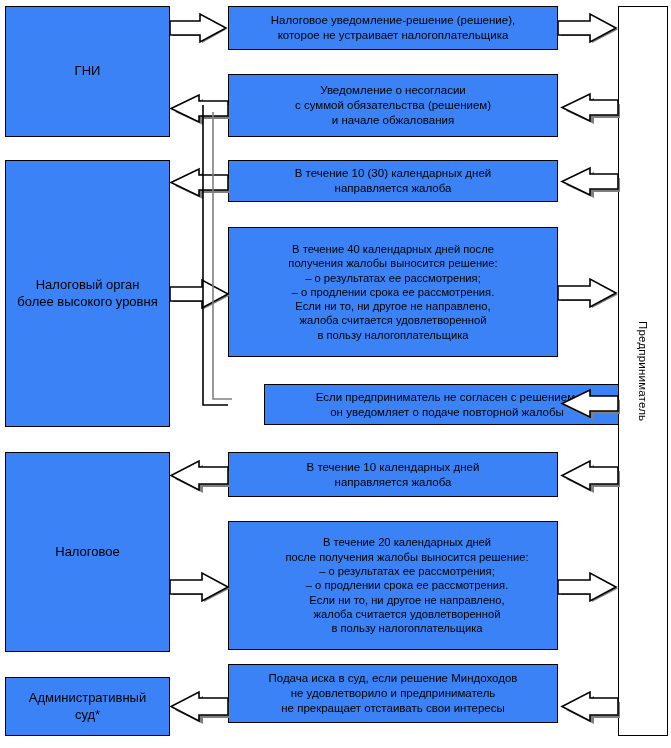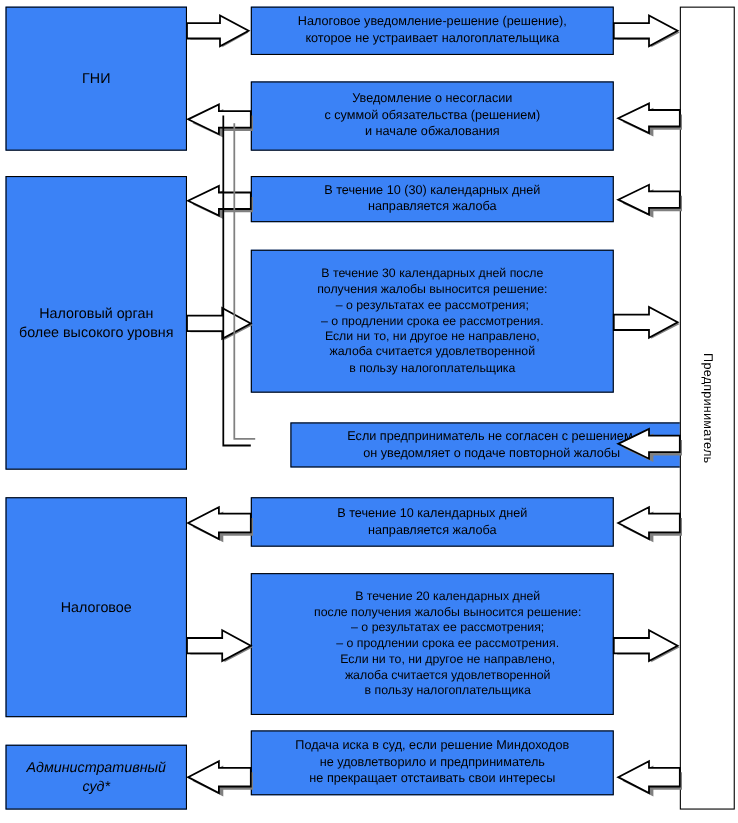--- a/index.html
+++ b/index.html
@@ -94,21 +94,21 @@
 
   <div class="box actor" style="left:5px; top:160px; width:165px; height:267px;">
     <span class="box-inner">Налоговый орган
 более высокого уровня</span>
   </div>
 
   <div class="box actor" style="left:5px; top:452px; width:165px; height:200px;">
     <span class="box-inner">Налоговое</span>
   </div>
 
-  <div class="box actor" style="left:5px; top:677px; width:165px; height:59px;font-style:italic;">
+  <div class="box actor" style="left:5px; top:677px; width:165px; height:59px;">
     <span class="box-inner">Административный
 суд*</span>
   </div>
 
   <div class="box msg" style="left:228px; top:6px; width:330px; height:44px;">
     <span class="box-inner">Налоговое уведомление-решение (решение),
 которое не устраивает налогоплательщика</span>
   </div>
 
   <div class="box msg" style="left:228px; top:74px; width:330px; height:63px;">
@@ -116,21 +116,21 @@
 с суммой обязательства (решением)
 и начале обжалования</span>
   </div>
 
   <div class="box msg" style="left:228px; top:160px; width:330px; height:42px;">
     <span class="box-inner">В течение 10 (30) календарных дней
 направляется жалоба</span>
   </div>
 
   <div class="box msg-lg" style="left:228px; top:227px; width:330px; height:130px;">
-    <span class="box-inner">В течение 30 календарных дней после
+    <span class="box-inner">В течение 40 календарных дней после
 получения жалобы выносится решение:
 – о результатах ее рассмотрения;
 – о продлении срока ее рассмотрения.
 Если ни то, ни другое не направлено,
 жалоба считается удовлетворенной
 в пользу налогоплательщика</span>
   </div>
 
   <div class="box msg" style="left:228px; top:384px; width:366px; height:41px;margin-left:36px;">
     <span class="box-inner">Если предприниматель не согласен с решением,

